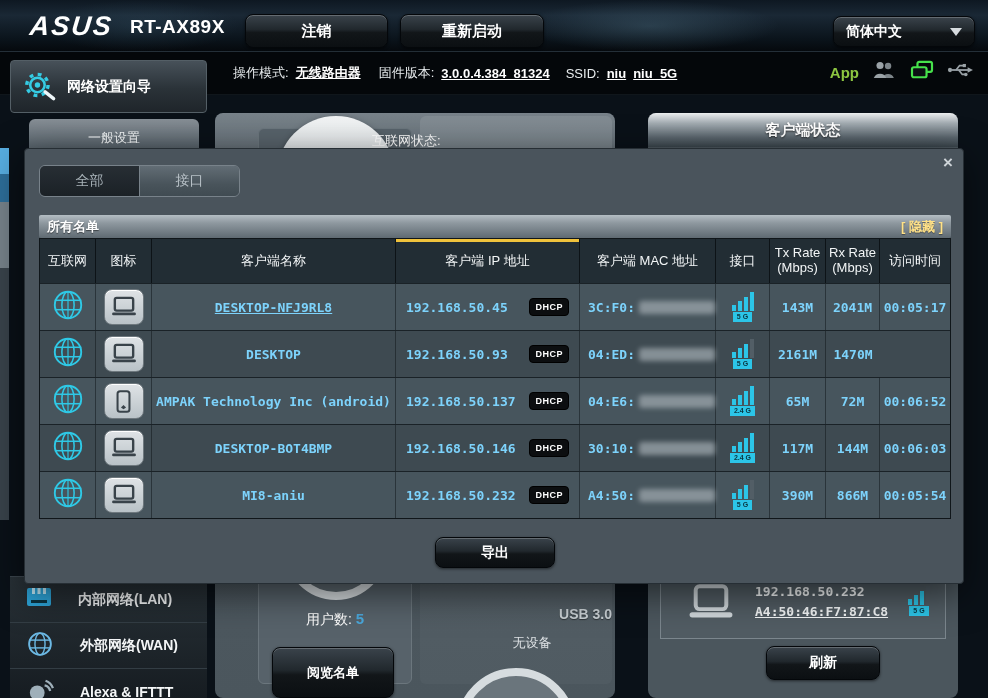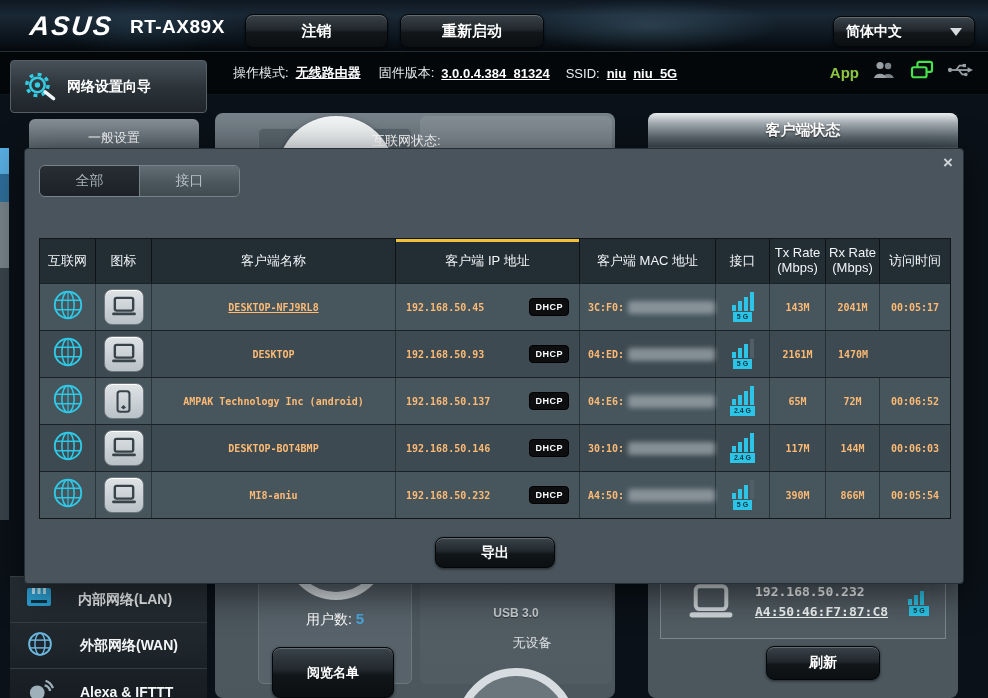--- a/index.html
+++ b/index.html
@@ -63,21 +63,21 @@
   .submid{position:absolute;left:420px;top:116px;width:192px;height:568px;border-radius:6px;
     background:linear-gradient(180deg,#828c93 0%,#5a656c 18%,#505b62 100%)}
   .ringtop{position:absolute;left:277px;top:116px;width:118px;height:118px;border-radius:50%;
     background:linear-gradient(180deg,#f2f4f5,#aab4ba);box-shadow:0 2px 6px rgba(0,0,0,.35)}
   .inetlbl{position:absolute;left:372px;top:132px;font-size:13px;color:#fff}
   .ringusers{position:absolute;left:284px;top:496px;width:104px;height:104px;border-radius:50%;
     background:#5d686f;border:8px solid #d6dcdf}
   .users{position:absolute;left:258px;top:610px;width:154px;text-align:center;font-size:14px;color:#fff}
   .users b{color:#4aa8dc;font-size:15px;margin-left:4px}
   .viewlist{position:absolute;left:272px;top:647px;width:122px;height:51px;font-size:13px}
-  .usbt{position:absolute;left:420px;top:606px;width:192px;text-align:center;font-size:12px;
+  .usbt{position:absolute;left:420px;top:606px;width:192px;text-align:right;font-size:14px;
     font-weight:bold;color:#c9d0d4;text-shadow:0 1px 1px rgba(0,0,0,.45)}
   .usbs{position:absolute;left:436px;top:634px;width:192px;text-align:center;font-size:13px;color:#dde1e4}
   .ringusb{position:absolute;left:456px;top:668px;width:120px;height:120px;border-radius:50%;
     background:#6a757c;border:8px solid #d6dcdf}
   .cpanel{position:absolute;left:648px;top:113px;width:310px;height:585px;border-radius:8px;background:#4b565d}
   .chead{position:absolute;left:648px;top:113px;width:310px;height:34px;border-radius:8px 8px 0 0;
     background:linear-gradient(180deg,#eceeef 0%,#a2abb1 30%,#5a656d 72%,#3a454c 100%);
     display:flex;align-items:center;justify-content:center;font-size:15px;font-weight:bold;
     color:#fff;text-shadow:0 1px 2px rgba(0,0,0,.65);cursor:pointer}
   .cinfobox{position:absolute;left:660px;top:575px;width:286px;height:64px;background:#515c63;
@@ -110,21 +110,21 @@
   .th{height:44px;display:flex;align-items:center;justify-content:center;text-align:center;
     font-size:13px;font-weight:normal;color:#f2f5f6;background:#222d34;border-right:1px solid #0d1317;
     line-height:1.15;padding:0 2px;cursor:pointer}
   .th:last-child{border-right:none}
   .th.sorted{box-shadow:inset 0 3px 0 #f0c23c}
   .trow{border-top:1px solid #1a2227;background:#47555d;cursor:pointer}
   .trow.alt{background:#3e4a51}
   .trow>.td{height:46px;display:flex;align-items:center;justify-content:center;
     border-right:1px solid rgba(14,20,24,.5)}
   .trow>.td:last-child{border-right:none}
-  .mono{font-family:"DejaVu Sans Mono","Liberation Mono",monospace;font-size:10px;font-weight:bold;color:#fdba74}
+  .mono{font-family:"DejaVu Sans Mono","Liberation Mono",monospace;font-size:13px;font-weight:bold;color:#7dd3fc}
   .client-name.link{text-decoration:underline}
   .td-ip{justify-content:space-between !important;padding:0 10px}
   .dhcp{background:#0c0e10;border:1px solid #000;border-radius:4px;color:#fff;font-size:9px;
     font-weight:bold;padding:3px 5px;letter-spacing:.5px}
   .td-mac{justify-content:flex-start !important;padding-left:8px;gap:4px}
   .blob{display:inline-block;width:88px;height:13px;border-radius:3px;background:#97a1a7;
     filter:blur(2.5px);opacity:.8}
   .devbox{width:40px;height:36px;border-radius:8px;border:1px solid #6e787e;
     background:linear-gradient(180deg,#dfe3e6,#b9c2c7);box-shadow:inset 0 1px 0 #fff;
     display:flex;align-items:center;justify-content:center;cursor:pointer}
@@ -288,20 +288,24 @@
       <span>Alexa &amp; IFTTT</span>
     </div>
   </div>
 
   <div class="modal">
     <div class="mclose">×</div>
     <div class="tabs">
       <div class="tab active">全部</div>
       <div class="tab raised">接口</div>
     </div>
+    <div class="listbar">
+      <span class="t">所有名单</span>
+      <span class="hide">[ 隐藏 ]</span>
+    </div>
     <div class="table">
       <div class="cols">
         <div class="th">互联网</div>
         <div class="th">图标</div>
         <div class="th">客户端名称</div>
         <div class="th sorted">客户端 IP 地址</div>
         <div class="th">客户端 MAC 地址</div>
         <div class="th">接口</div>
         <div class="th">Tx Rate (Mbps)</div>
         <div class="th">Rx Rate (Mbps)</div>

